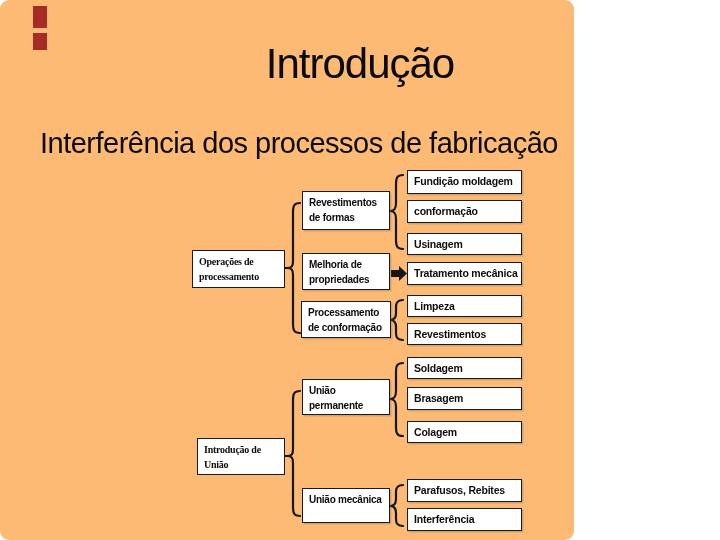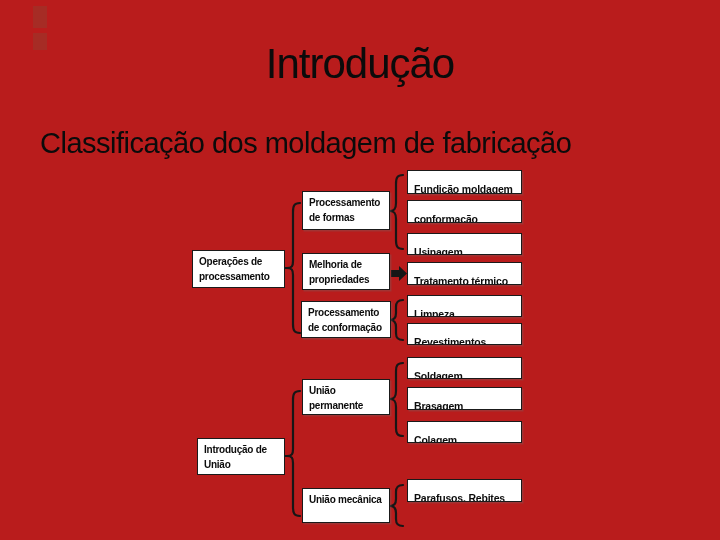--- a/index.html
+++ b/index.html
@@ -1,23 +1,24 @@
 <!DOCTYPE html>
 <html><head>
 <meta charset="utf-8">
 <style>
   html, body { margin: 0; padding: 0; background: #ffffff; }
   .slide {
     position: relative;
-    width: 720px;
+    width: 574px;
     height: 540px;
-    background: #b91c1c;
+    background: #fdba74;
     overflow: hidden;
     font-family: "Liberation Sans", sans-serif;
     color: #0c0c0c;
+    border-radius: 9px;
   }
   .accent-bar { position: absolute; }
   .slide-title {
     position: absolute;
     top: 40px; left: 0; width: 720px;
     text-align: center;
     font-size: 42px;
     line-height: 1.15;
     letter-spacing: -1px;
     color: #0b0b0b;
@@ -45,47 +46,48 @@
     color: #0c0c0c;
     font-weight: 700;
     text-align: left;
     overflow: hidden;
   }
   .node.root {
     font-size: 10px;
     line-height: 15px;
     letter-spacing: -0.25px;
     padding: 3px 3px 0 6px;
+    font-family: Liberation Serif, serif;
   }
   .node.mid {
     font-size: 10px;
     line-height: 15px;
     letter-spacing: -0.25px;
     padding: 3px 3px 0 6px;
     box-shadow: 1.5px 1.5px 0 rgba(110,110,110,0.30);
   }
   .node.leaf {
     font-size: 10.5px;
     line-height: 16px;
     letter-spacing: -0.2px;
-    padding: 10px 2px 0 6px;
+    padding: 2px 2px 0 6px;
     white-space: nowrap;
     box-shadow: 1.5px 1.5px 0 rgba(110,110,110,0.30);
   }
 </style>
 </head>
 <body>
 
 <div class="slide">
 
   <div class="accent-bar" style="left: 33px; top: 6px; width: 14px; height: 22px; background: rgb(166, 44, 37);"></div>
   <div class="accent-bar" style="left: 33px; top: 33px; width: 14px; height: 17px; background: rgb(166, 44, 37);"></div>
 
   <div class="slide-title">Introdução</div>
-  <div class="slide-subtitle">Classificação dos moldagem de fabricação</div>
+  <div class="slide-subtitle">Interferência dos processos de fabricação</div>
 
   <svg class="connector-layer" viewBox="0 0 720 540">
     <g stroke="#161616" stroke-width="2.2" fill="none" stroke-linecap="round">
 
       <path d="M285,268 H290"></path>
       <path d="M300,203 C294,203 293,206 293,212 V261 C293,266 292,268 287,268 C292,268 293,270 293,275 V324 C293,330 294,333 300,333"></path>
 
       <path d="M285,456 H290"></path>
       <path d="M300,391 C294,391 293,394 293,400 V449 C293,454 292,456 287,456 C292,456 293,458 293,463 V507 C293,513 294,516 300,516"></path>
 
@@ -97,30 +99,31 @@
 
       <path d="M403,485 C397,485 396,488 396,492 V499 C396,503 395,506 390,506 C395,506 396,509 396,513 V519 C396,523 397,526 403,526"></path>
     </g>
 
     <polygon fill="#161616" points="391,270 399,270 399,266 407,273.5 399,281 399,277 391,277"></polygon>
   </svg>
 
   <div class="node root" style="left:192px;top:250px;width:93px;height:38px">Operações de processamento</div>
   <div class="node root" style="left:197px;top:438px;width:88px;height:37px">Introdução de União</div>
 
-  <div class="node mid" style="left:302px;top:191px;width:88px;height:39px">Processamento de formas</div>
+  <div class="node mid" style="left:302px;top:191px;width:88px;height:39px">Revestimentos de formas</div>
   <div class="node mid" style="left:302px;top:253px;width:88px;height:37px">Melhoria de propriedades</div>
   <div class="node mid" style="left:301px;top:301px;width:90px;height:37px">Processamento de conformação</div>
   <div class="node mid" style="left:302px;top:379px;width:88px;height:36px">União permanente</div>
   <div class="node mid" style="left:302px;top:488px;width:88px;height:35px">União mecânica</div>
 
   <div class="node leaf" style="left:407px;top:170px;width:115px;height:24px">Fundição moldagem</div>
   <div class="node leaf" style="left:407px;top:200px;width:115px;height:23px">conformação</div>
   <div class="node leaf" style="left:407px;top:233px;width:115px;height:22px">Usinagem</div>
-  <div class="node leaf" style="left:407px;top:262px;width:115px;height:23px">Tratamento térmico</div>
+  <div class="node leaf" style="left:407px;top:262px;width:115px;height:23px">Tratamento mecânica</div>
   <div class="node leaf" style="left:407px;top:295px;width:115px;height:22px">Limpeza</div>
   <div class="node leaf" style="left:407px;top:323px;width:115px;height:22px">Revestimentos</div>
   <div class="node leaf" style="left:407px;top:357px;width:115px;height:22px">Soldagem</div>
   <div class="node leaf" style="left:407px;top:387px;width:115px;height:23px">Brasagem</div>
   <div class="node leaf" style="left:407px;top:479px;width:115px;height:23px">Parafusos, Rebites</div>
   <div class="node leaf" style="left:407px;top:421px;width:115px;height:22px">Colagem</div>
+  <div class="node leaf" style="left:407px;top:508px;width:115px;height:23px">Interferência</div>
 
 </div>
 
 </body></html>

